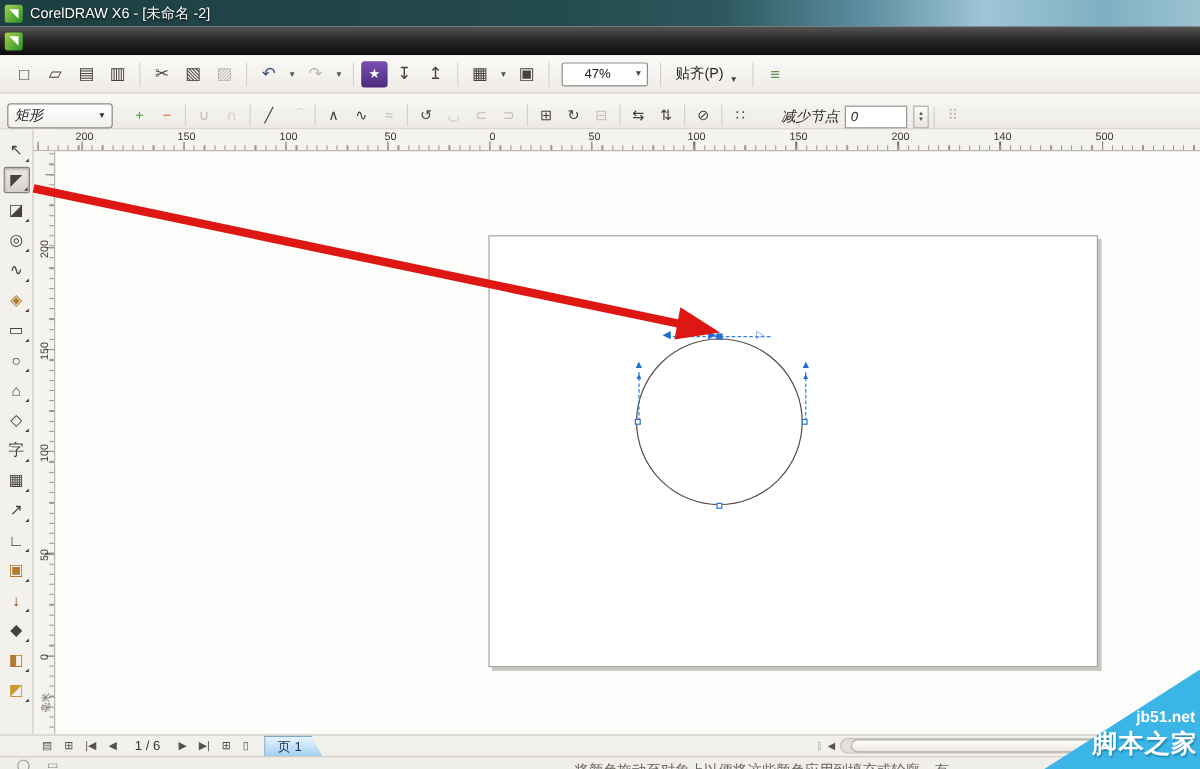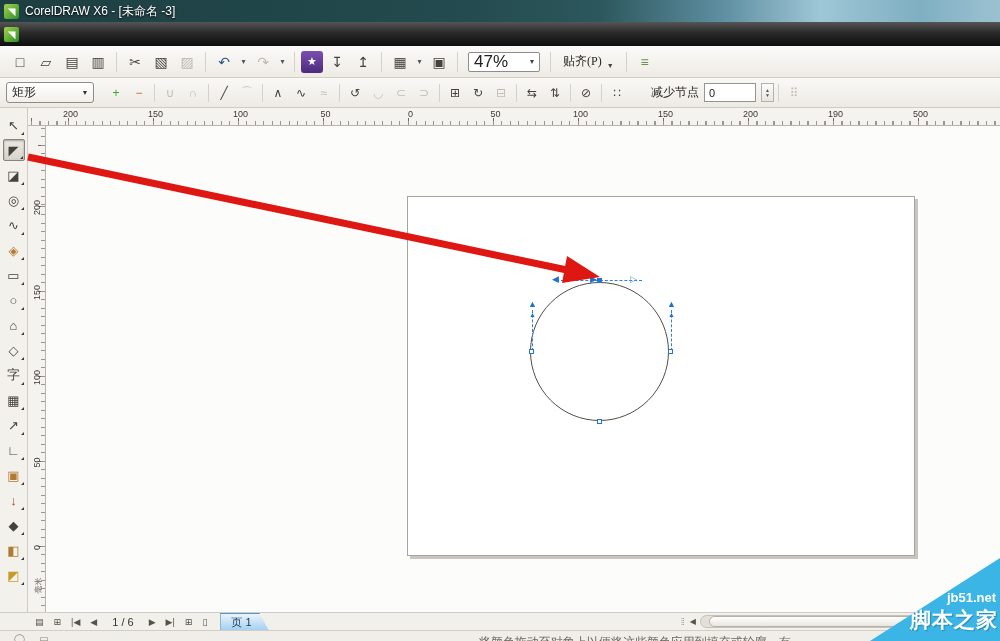--- a/index.html
+++ b/index.html
@@ -20,28 +20,28 @@
 
   
   .toolbar{position:absolute;left:0;top:46px;width:1000px;height:32px;display:flex;align-items:center;padding-left:8px;gap:2px;
     background:linear-gradient(#fbfaf8,#eeebe5);border-bottom:1px solid #d2cec7;}
   .tbtn{width:24px;height:24px;display:flex;align-items:center;justify-content:center;font-size:14px;color:#45413c;flex:0 0 auto;}
   .tbtn.dropdown{width:11px;font-size:8px;color:#555;}
   .tbtn.sep{width:1px;height:20px;background:#d5d1ca;margin:0 4px;}
   .tbtn.disabled{color:#bcb8b1;}
   .tbtn.special{background:linear-gradient(#7a4fb0,#4c2b7e);color:#fff;border-radius:3px;width:22px;height:22px;font-size:11px;}
   .combo{display:flex;align-items:center;width:72px;height:20px;background:#fff;border:1px solid #8f8d89;border-radius:2px;margin:0 4px;}
-  .combo .val{flex:1;font-size:17px;padding-left:5px;color:#222;}
+  .combo .val{flex:1;font-size:11px;padding-left:18px;color:#222;}
   .combo .arr{width:14px;text-align:center;font-size:8px;color:#444;}
-  .snap{display:flex;align-items:flex-end;gap:5px;font-size:12px;color:#2b2archive823;padding:0 6px;color:#2b2823;font-family:Liberation Serif, serif;}
+  .snap{display:flex;align-items:flex-end;gap:5px;font-size:12px;color:#2b2archive823;padding:0 6px;color:#2b2823;}
   .snap .arr{font-size:8px;color:#444;}
 
   
-  .propbar{position:absolute;left:0;top:78px;width:1000px;height:30px;display:flex;align-items:center;padding-left:6px;gap:1px;
-    background:linear-gradient(#faf9f6,#edeae4);border-bottom:1px solid #cfcbc4;}
+  .propbar{position:absolute;left:0;top:78px;width:1000px;height:30px;display:flex;align-items:flex-end;padding-left:6px;gap:1px;
+    background:linear-gradient(#faf9f6,#edeae4);border-bottom:1px solid #cfcbc4;font-style:italic;}
   .preset{display:flex;align-items:center;width:88px;height:21px;background:linear-gradient(#fff,#f1efeb);border:1px solid #8f8d89;border-radius:3px;margin-right:10px;}
   .preset .val{flex:1;font-size:12px;padding-left:5px;color:#222;}
   .preset .arr{width:16px;text-align:center;font-size:8px;color:#333;}
   .pbtn{width:22px;height:22px;display:flex;align-items:center;justify-content:center;font-size:12px;color:#45413c;flex:0 0 auto;}
   .pbtn.sep{width:1px;height:18px;background:#d5d1ca;margin:0 3px;}
   .pbtn.disabled{color:#c0bcb5;}
   .reduce{display:flex;align-items:center;gap:5px;margin-left:22px;font-size:12px;color:#2b2823;}
   .spinbox{width:52px;height:19px;background:#fff;border:1px solid #979590;font-size:11px;color:#222;padding-left:4px;display:flex;align-items:center;}
   .stepper{width:13px;height:19px;border:1px solid #b5b2ac;background:linear-gradient(#fdfdfc,#e8e5df);display:flex;flex-direction:column;align-items:center;justify-content:center;font-size:5px;color:#555;line-height:5px;}
 
@@ -98,21 +98,21 @@
   
   .watermark{position:absolute;left:870px;top:558px;width:130px;height:83px;background:#3ab5e6;clip-path:polygon(0 100%,100% 0,100% 100%);z-index:60;}
   .wm1{position:absolute;right:4px;top:32px;color:#fff;font-size:13px;font-weight:bold;}
   .wm2{position:absolute;right:2px;top:48px;color:#fff;font-size:21px;font-weight:bold;letter-spacing:1px;text-shadow:1px 1px 1px rgba(0,60,90,.35);text-align:center;}
 </style>
 </head>
 <body>
 
 <div class="titlebar">
   <span class="logo">◥</span>
-  <span class="title-text">CorelDRAW X6 - [未命名 -3]</span>
+  <span class="title-text">CorelDRAW X6 - [未命名 -2]</span>
 </div>
 
 <div class="menubar">
   <span class="logo">◥</span>
 </div>
 
 <div class="toolbar">
   <div style="display:flex;align-items:center;gap:2px;">
     <span class="tbtn">□</span>
       <span class="tbtn">▱</span>
@@ -228,21 +228,21 @@
     <div class="labels">
       <span>200</span>
         <span>150</span>
         <span>100</span>
         <span>50</span>
         <span>0</span>
         <span>50</span>
         <span>100</span>
         <span>150</span>
         <span>200</span>
-        <span>190</span>
+        <span>140</span>
         <span>500</span>
         <span>3</span>
     </div>
   </div>
   <div class="v-ruler">
     <div class="labels">
       <span>200</span>
         <span>150</span>
         <span>100</span>
         <span>50</span>

